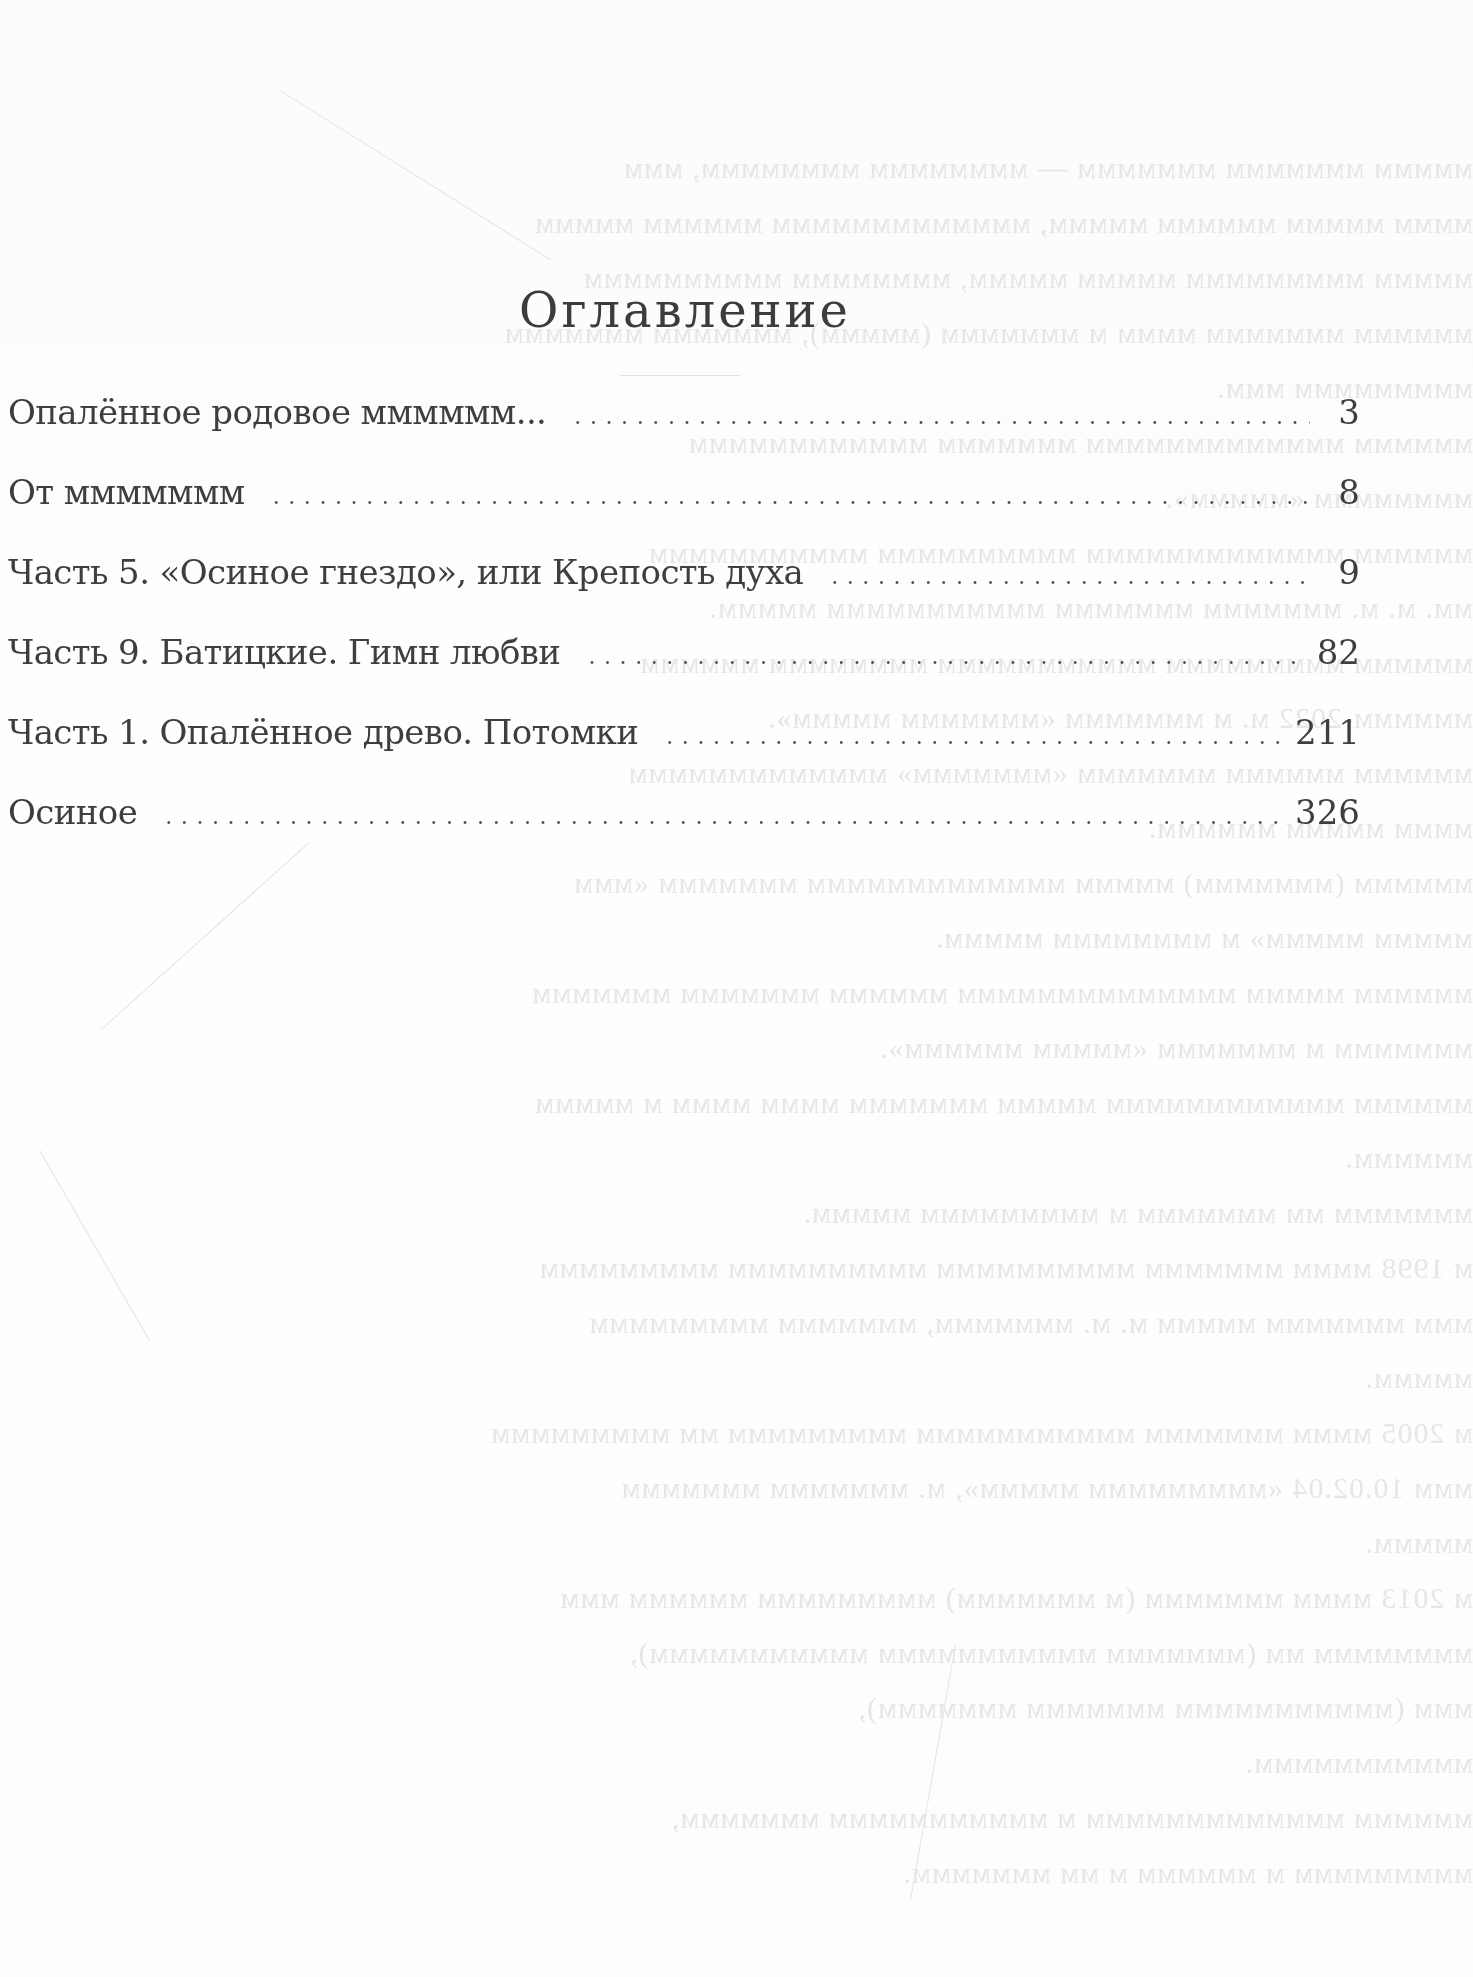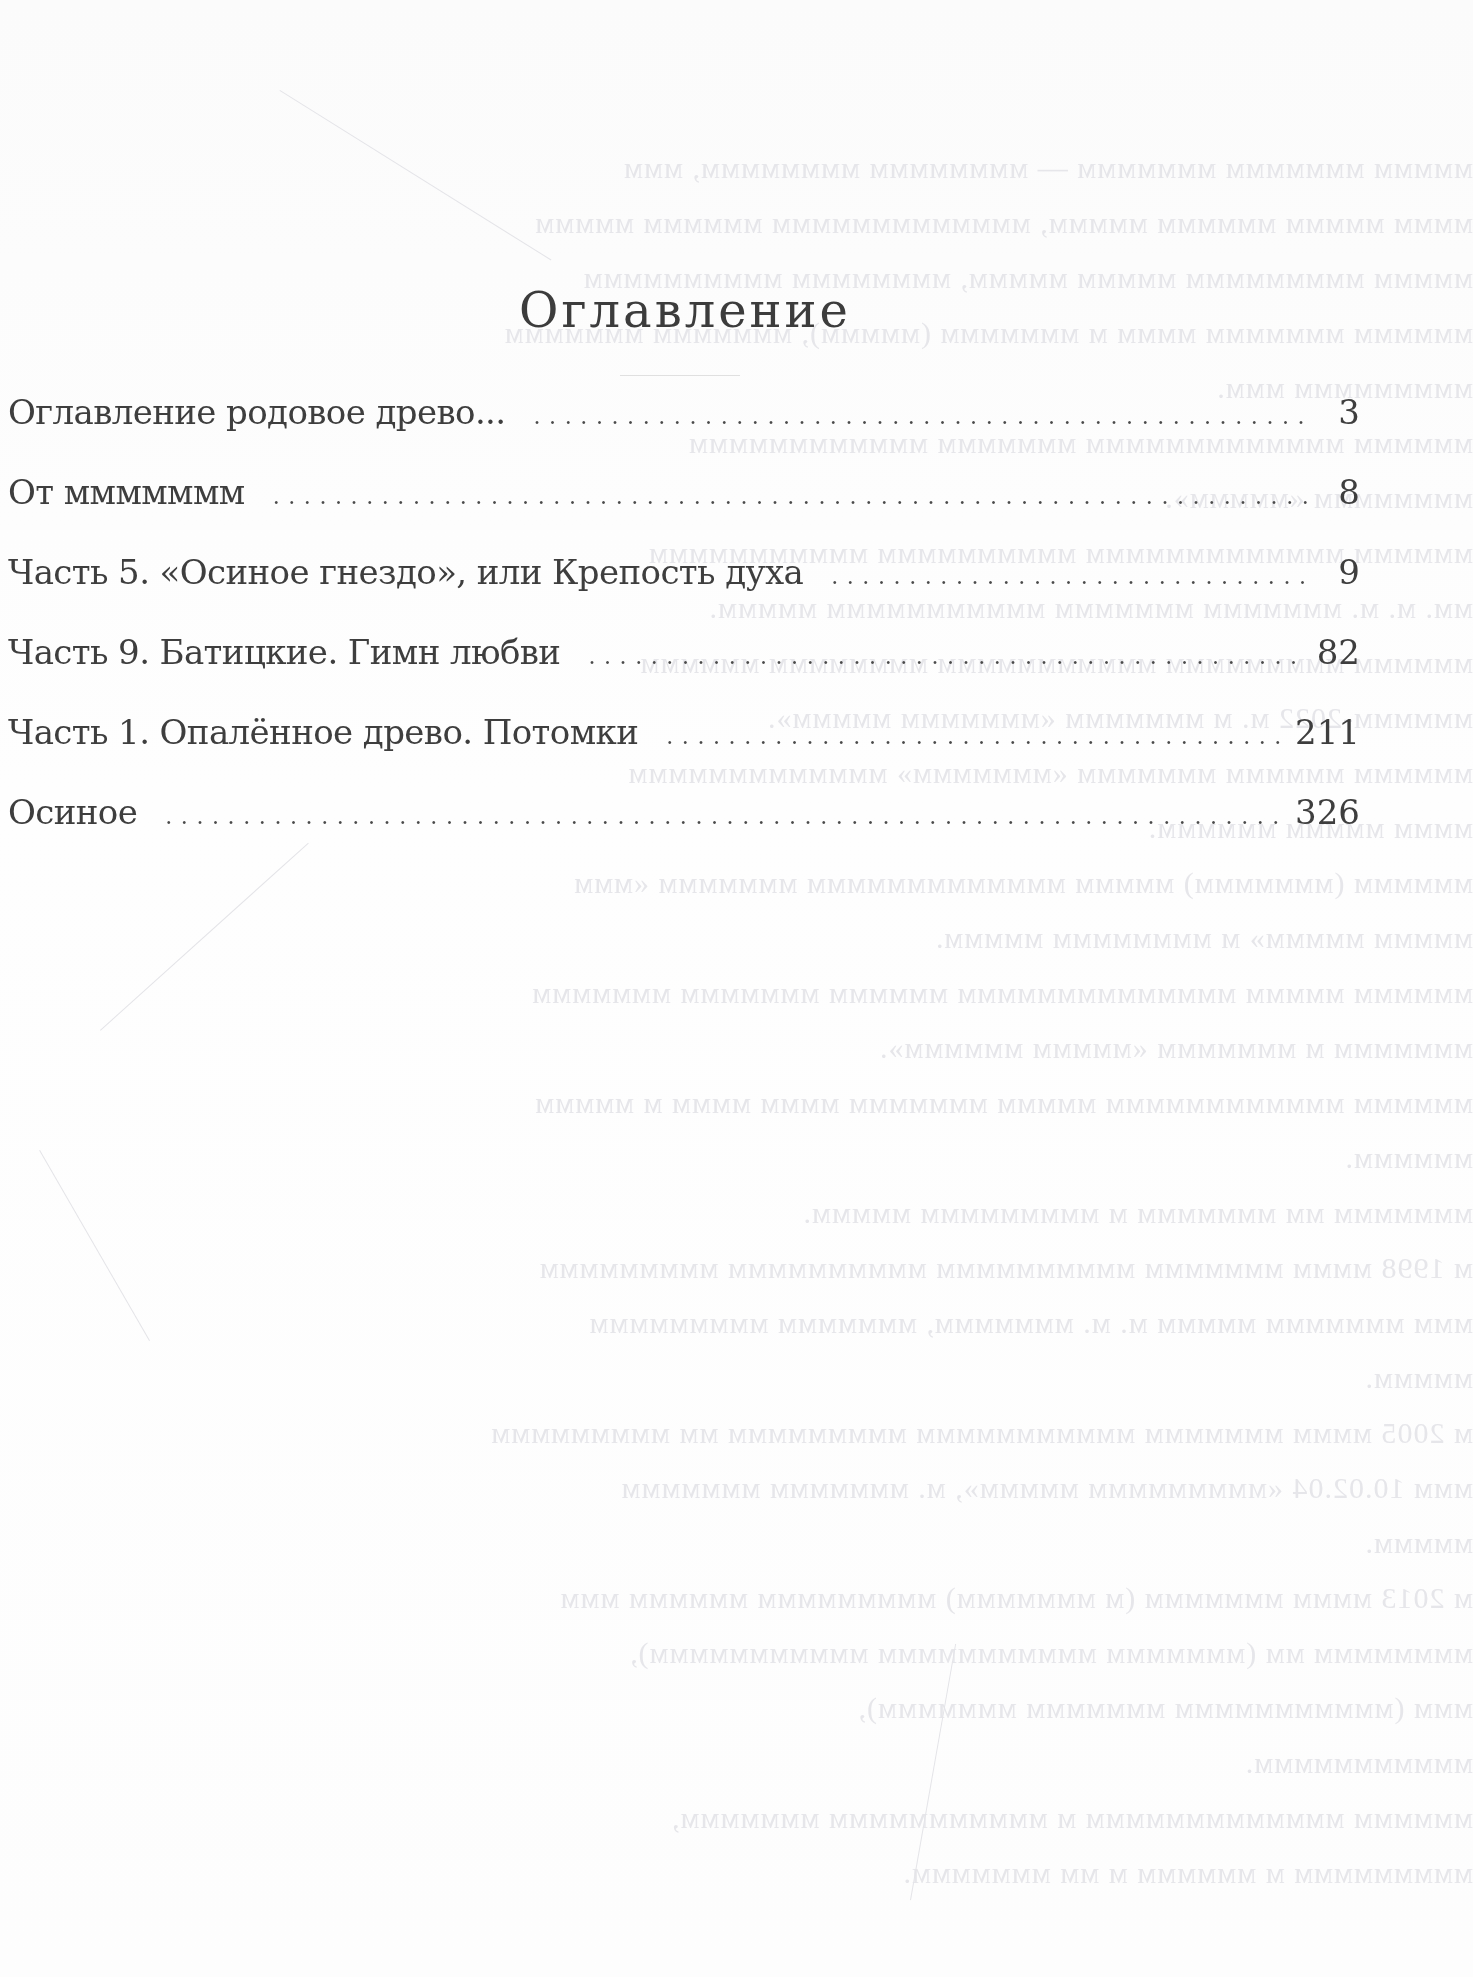--- a/index.html
+++ b/index.html
@@ -143,21 +143,21 @@
   <div class="scratch" style="left:280px;top:90px;width:320px;transform:rotate(32deg);"></div>
   <div class="scratch" style="left:40px;top:1150px;width:220px;transform:rotate(60deg);"></div>
   <div class="scratch" style="left:100px;top:1030px;width:280px;transform:rotate(-42deg);"></div>
   <div class="scratch" style="left:910px;top:1900px;width:260px;transform:rotate(-80deg);"></div>
 
   <h1 class="title">Оглавление</h1>
   <div class="rule"></div>
 
   <div class="toc">
     <div class="toc-row">
-      <span class="toc-label">Оглавление родовое древо...</span>
+      <span class="toc-label">Опалённое родовое мммммм...</span>
       <span class="toc-dots">................................................................................................................................</span>
       <span class="toc-page">3</span>
     </div>
     <div class="toc-row">
       <span class="toc-label">От ммммммм</span>
       <span class="toc-dots">................................................................................................................................</span>
       <span class="toc-page">8</span>
     </div>
     <div class="toc-row">
       <span class="toc-label">Часть 5. «Осиное гнездо», или Крепость духа</span>

